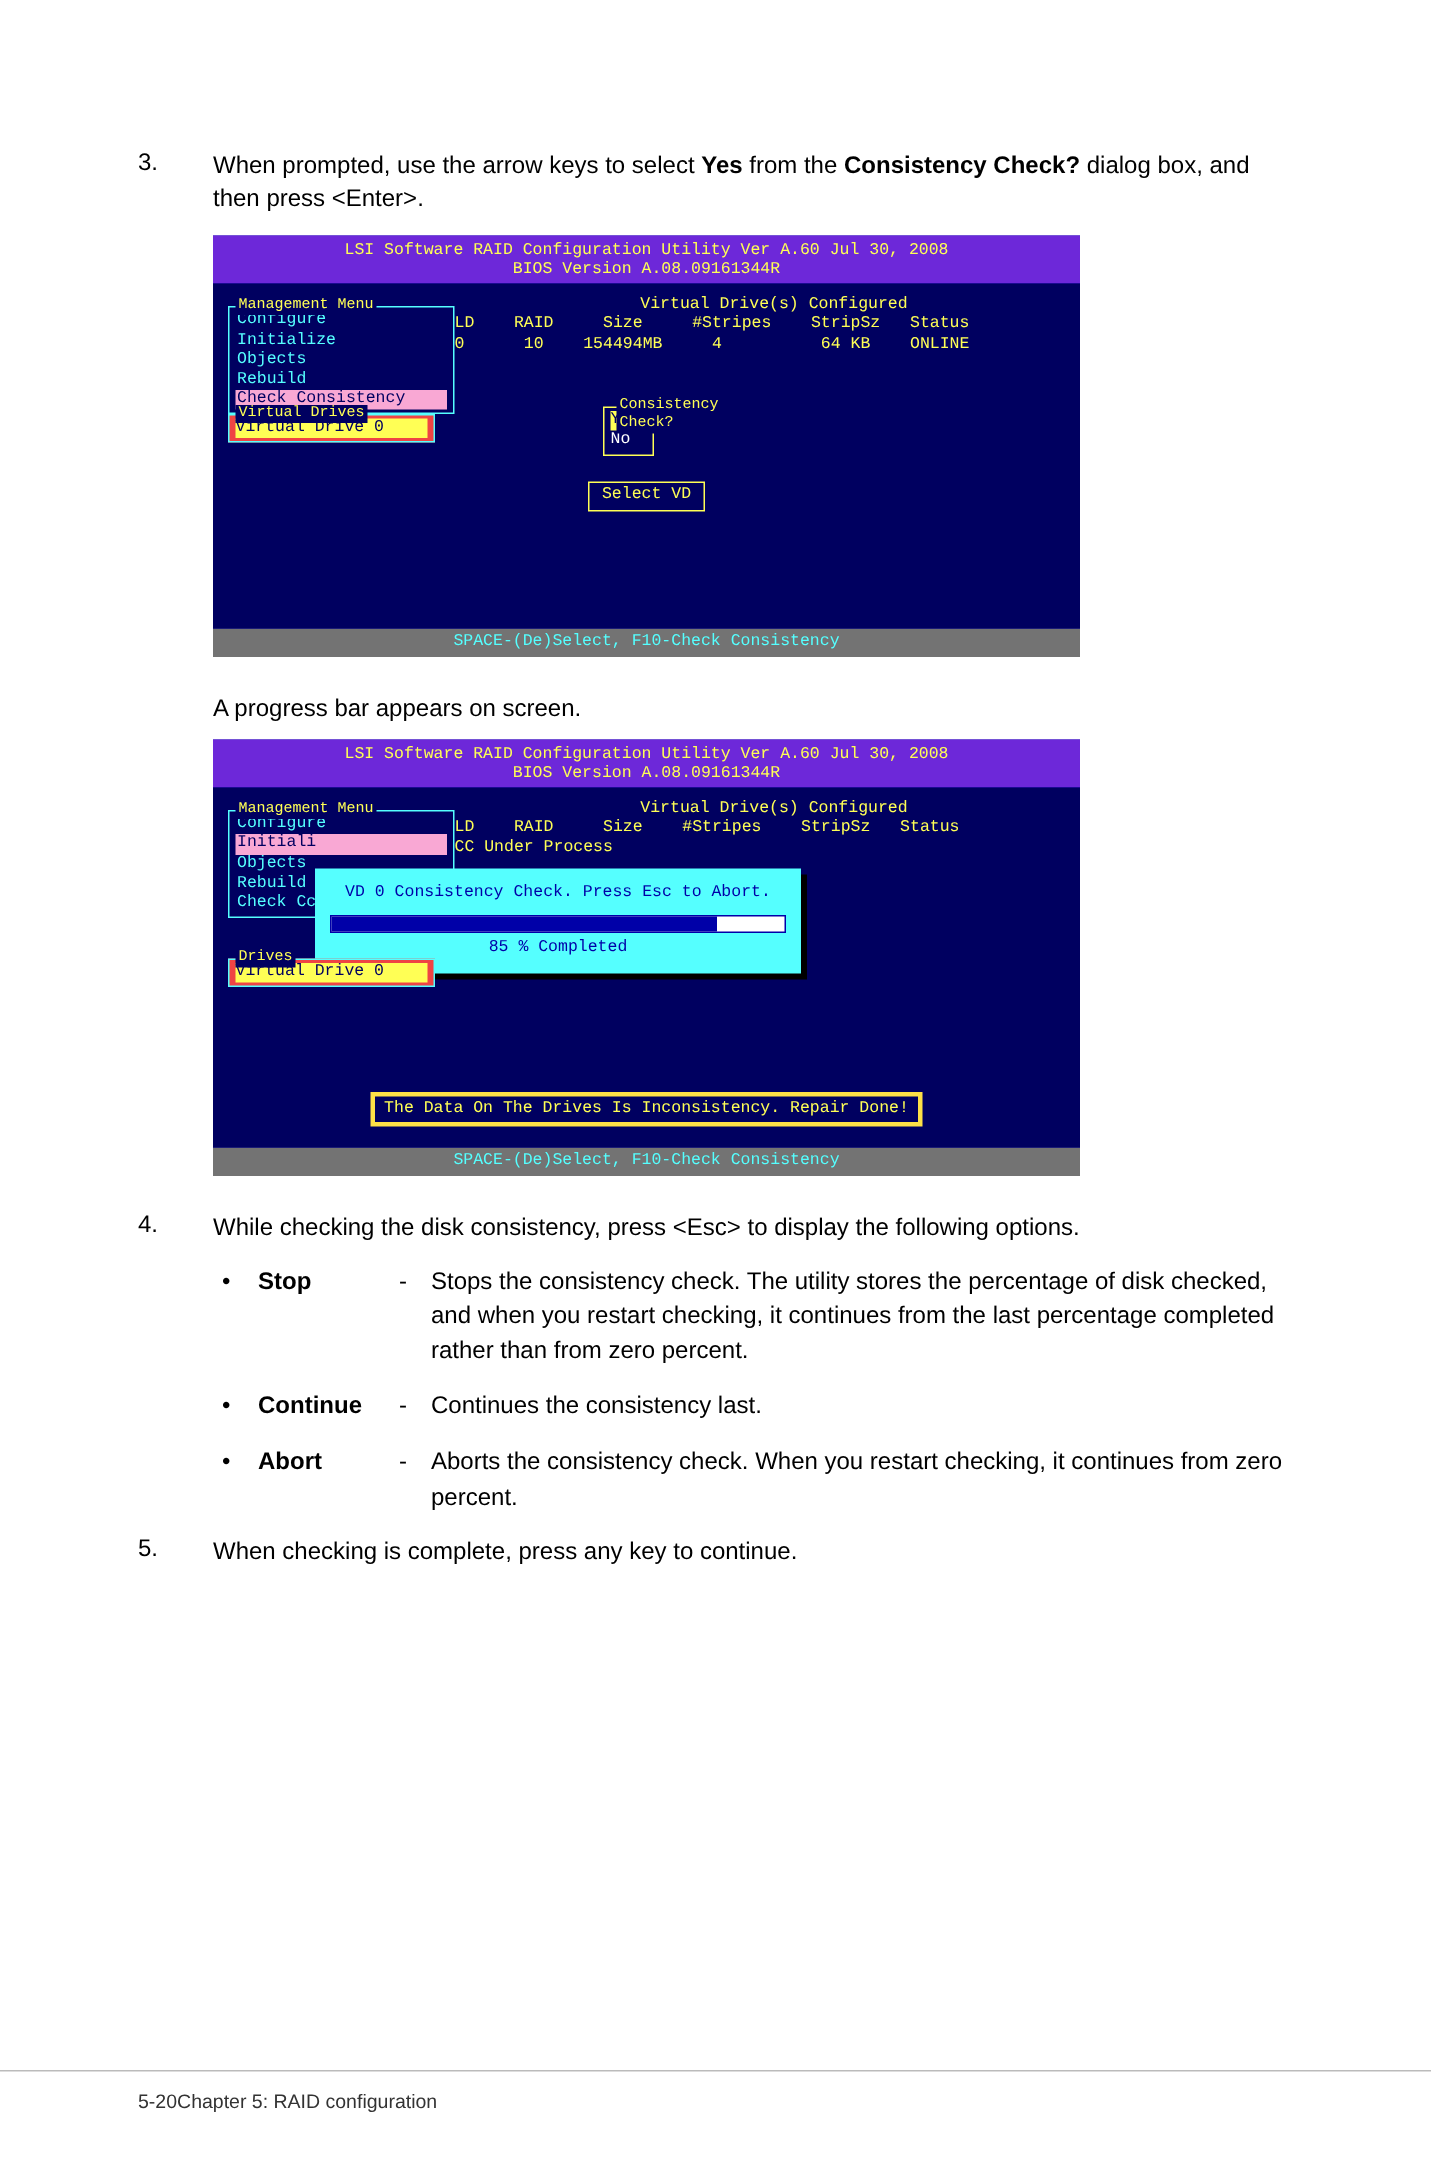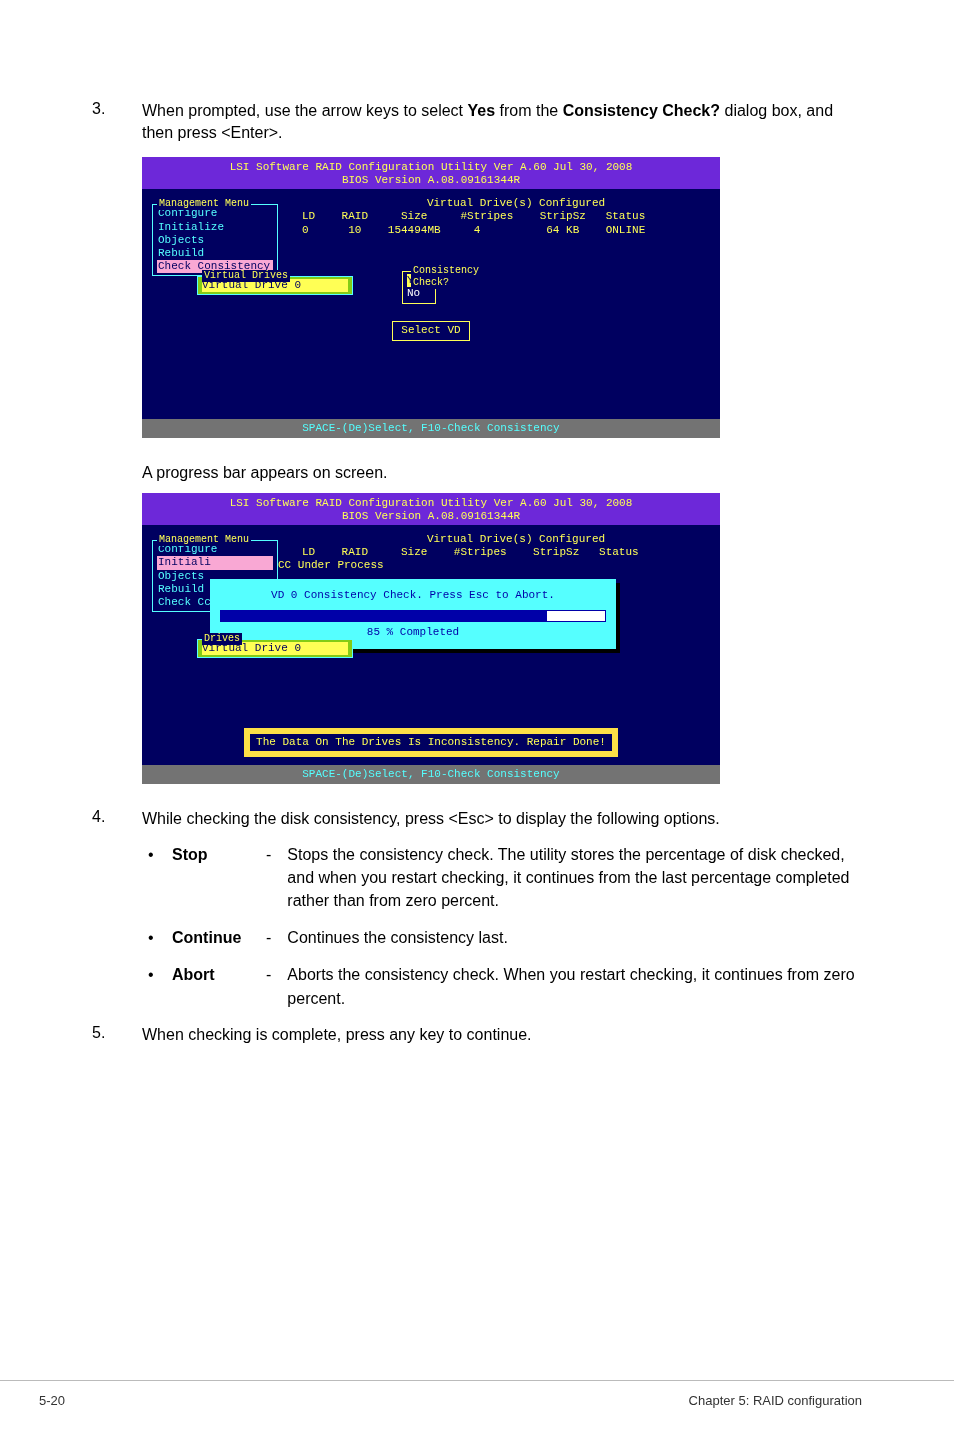--- a/index.html
+++ b/index.html
@@ -40,21 +40,21 @@
 
   .vd-configured-label {
     color: #ffff55;
     text-align: center;
     margin-left: 170px;
     margin-top: 2px;
     font-family: Liberation Mono, monospace;
   }
   .mgmt-menu {
     border: 1px solid #55ffff;
-    width: 126px;
+    width: 151px;
     padding: 2px 4px;
     margin-top: -6px;
     position: relative;
     float: left;
     background: #000060;
   }
   .mgmt-title {
     color: #ffff55;
     position: absolute;
     top: -7px;
@@ -80,26 +80,25 @@
     position: absolute; top: -7px; left: 8px;
     background: #000060; padding: 0 2px;
     color: #ffff55; font-size: 10px;
   }
   .cc-opt { }
   .cc-opt.selected { background: #ffff55; color: #000060; }
 
   .vd-box {
     clear: left;
     border: 1px solid #55ffff;
-    width: 156px;
+    width: 138px;
     margin-top: 6px;
     padding: 2px 4px;
     position: relative;
-    background: #84cc16;
-    margin-left: 45px;
+    background: #ef4444;
   }
   .vd-title {
     color: #ffff55;
     position: absolute; top: -7px; left: 4px;
     background: #000060; padding: 0 2px; font-size: 10px;
   }
   .vd-item.selected { background: #ffff55; color: #000060; }
 
   .select-vd {
     border: 1px solid #ffff55;
@@ -115,60 +114,58 @@
     color: #55ffff;
     text-align: center;
     padding: 3px 17px;
     font-size: 11px;
   }
 
   
   .progress-panel {
     position: absolute;
     left: 68px; top: 54px;
-    width: 406px;
+    width: 324px;
     background: #55ffff;
     color: #0000a8;
     padding: 10px;
     box-shadow: 4px 4px 0 #000;
   }
   .progress-msg { text-align: center; color: #0000a8; margin-bottom: 8px; white-space: pre; }
   .progress-bar-outer {
     border: 1px solid #0000a8;
     height: 12px;
     background: #fff;
     margin: 4px 0;
   }
   .progress-bar-inner { height: 100%; background: #0000a8; width: 85%; }
   .progress-pct { text-align: center; margin-top: 4px; color: #0000a8; }
   .repair-box {
-    border: 6px solid #fde047;
+    border: 3px solid #fde047;
     color: #ffff55;
     padding: 2px 6px;
     display: inline-block;
   }
   .repair-wrap { text-align: center; margin-top: 70px; }
 
   .opt-list { padding-left: 56px; list-style: none; }
   .opt-list li { display: flex; gap: 16px; margin-bottom: 14px; line-height: 1.45; }
   .opt-bullet { width: 8px; flex-shrink: 0; }
   .opt-name { width: 78px; flex-shrink: 0; }
   .opt-dash { flex-shrink: 0; }
   .opt-desc { flex: 1; }
 
   .footer-bar {
     position: absolute;
     left: 0; right: 0; bottom: 30px;
     border-top: 1px solid #bbb;
-    padding: 12px 92px 0 39px;
+    padding: 12px 92px 0 92px;
     display: flex;
-    justify-content: space-between;
     font-size: 13px;
     color: #333;
-    gap: 28px;
   }
 
   b { font-weight: 700; }
 </style>
 </head>
 <body>
 
 <div class="step-row">
   <div class="step-num">3.</div>
   <div class="step-text">

